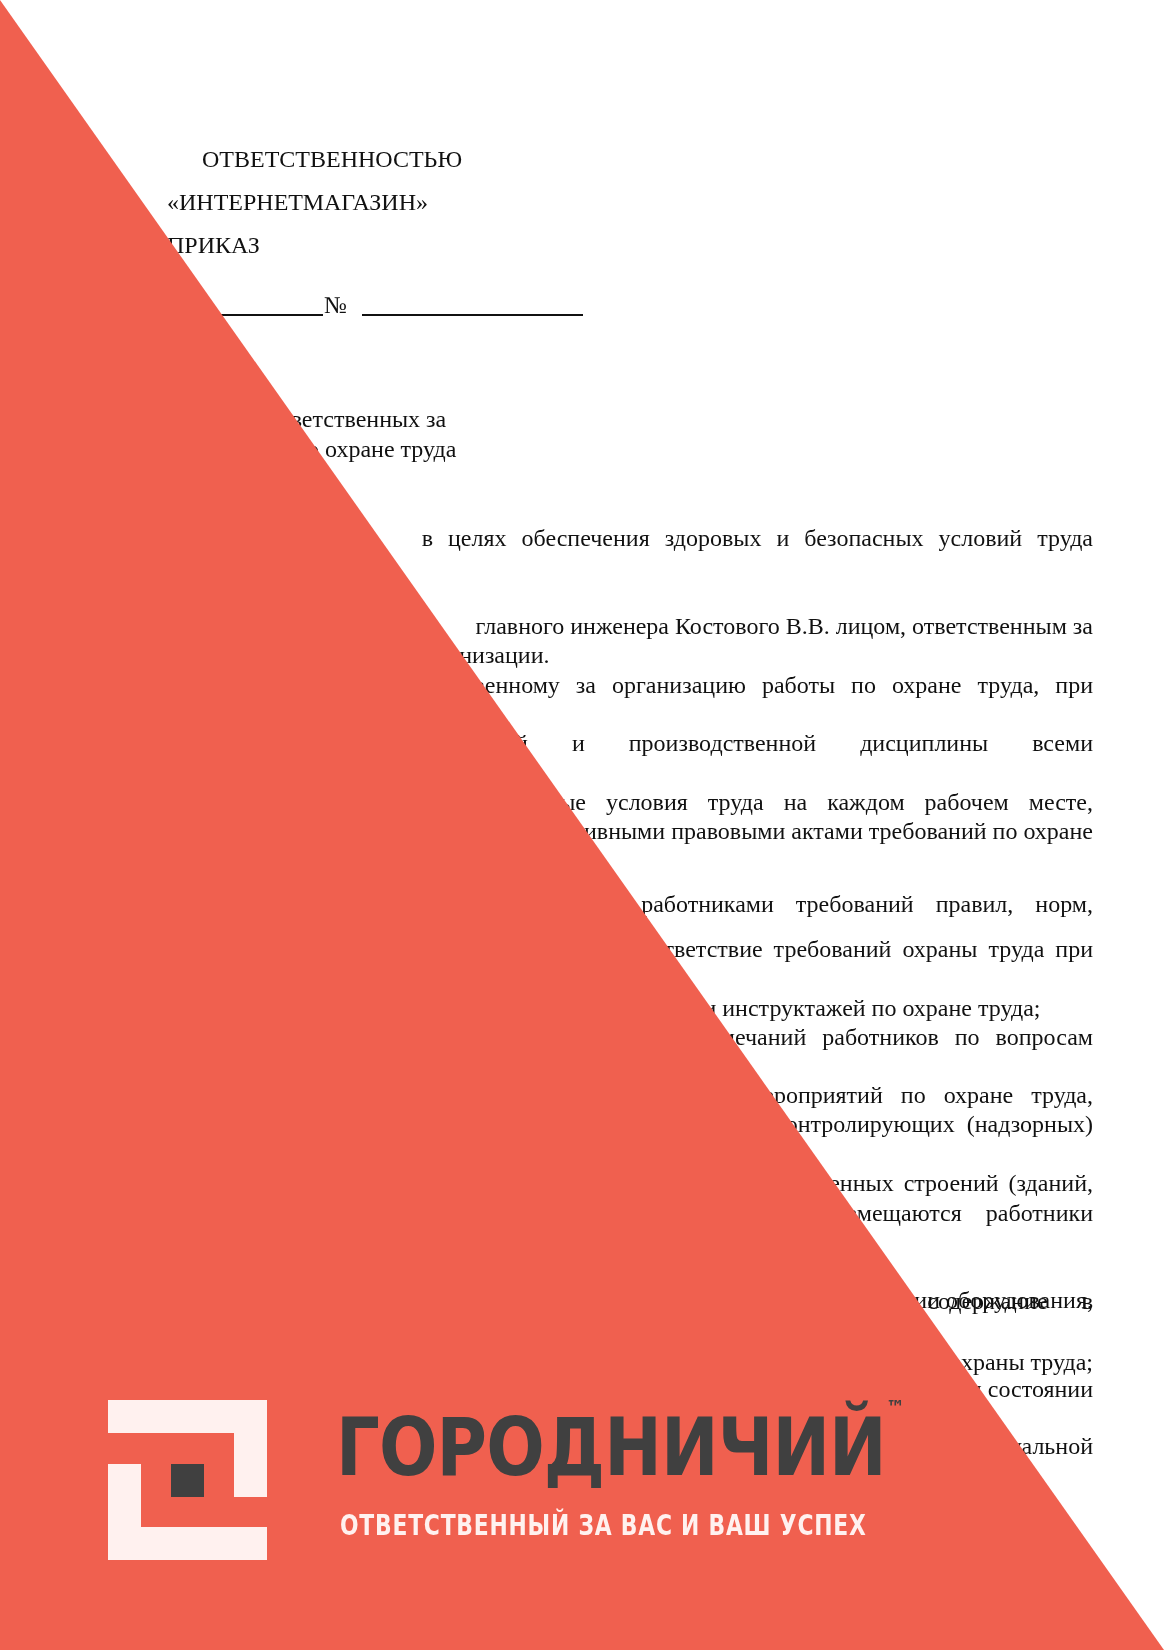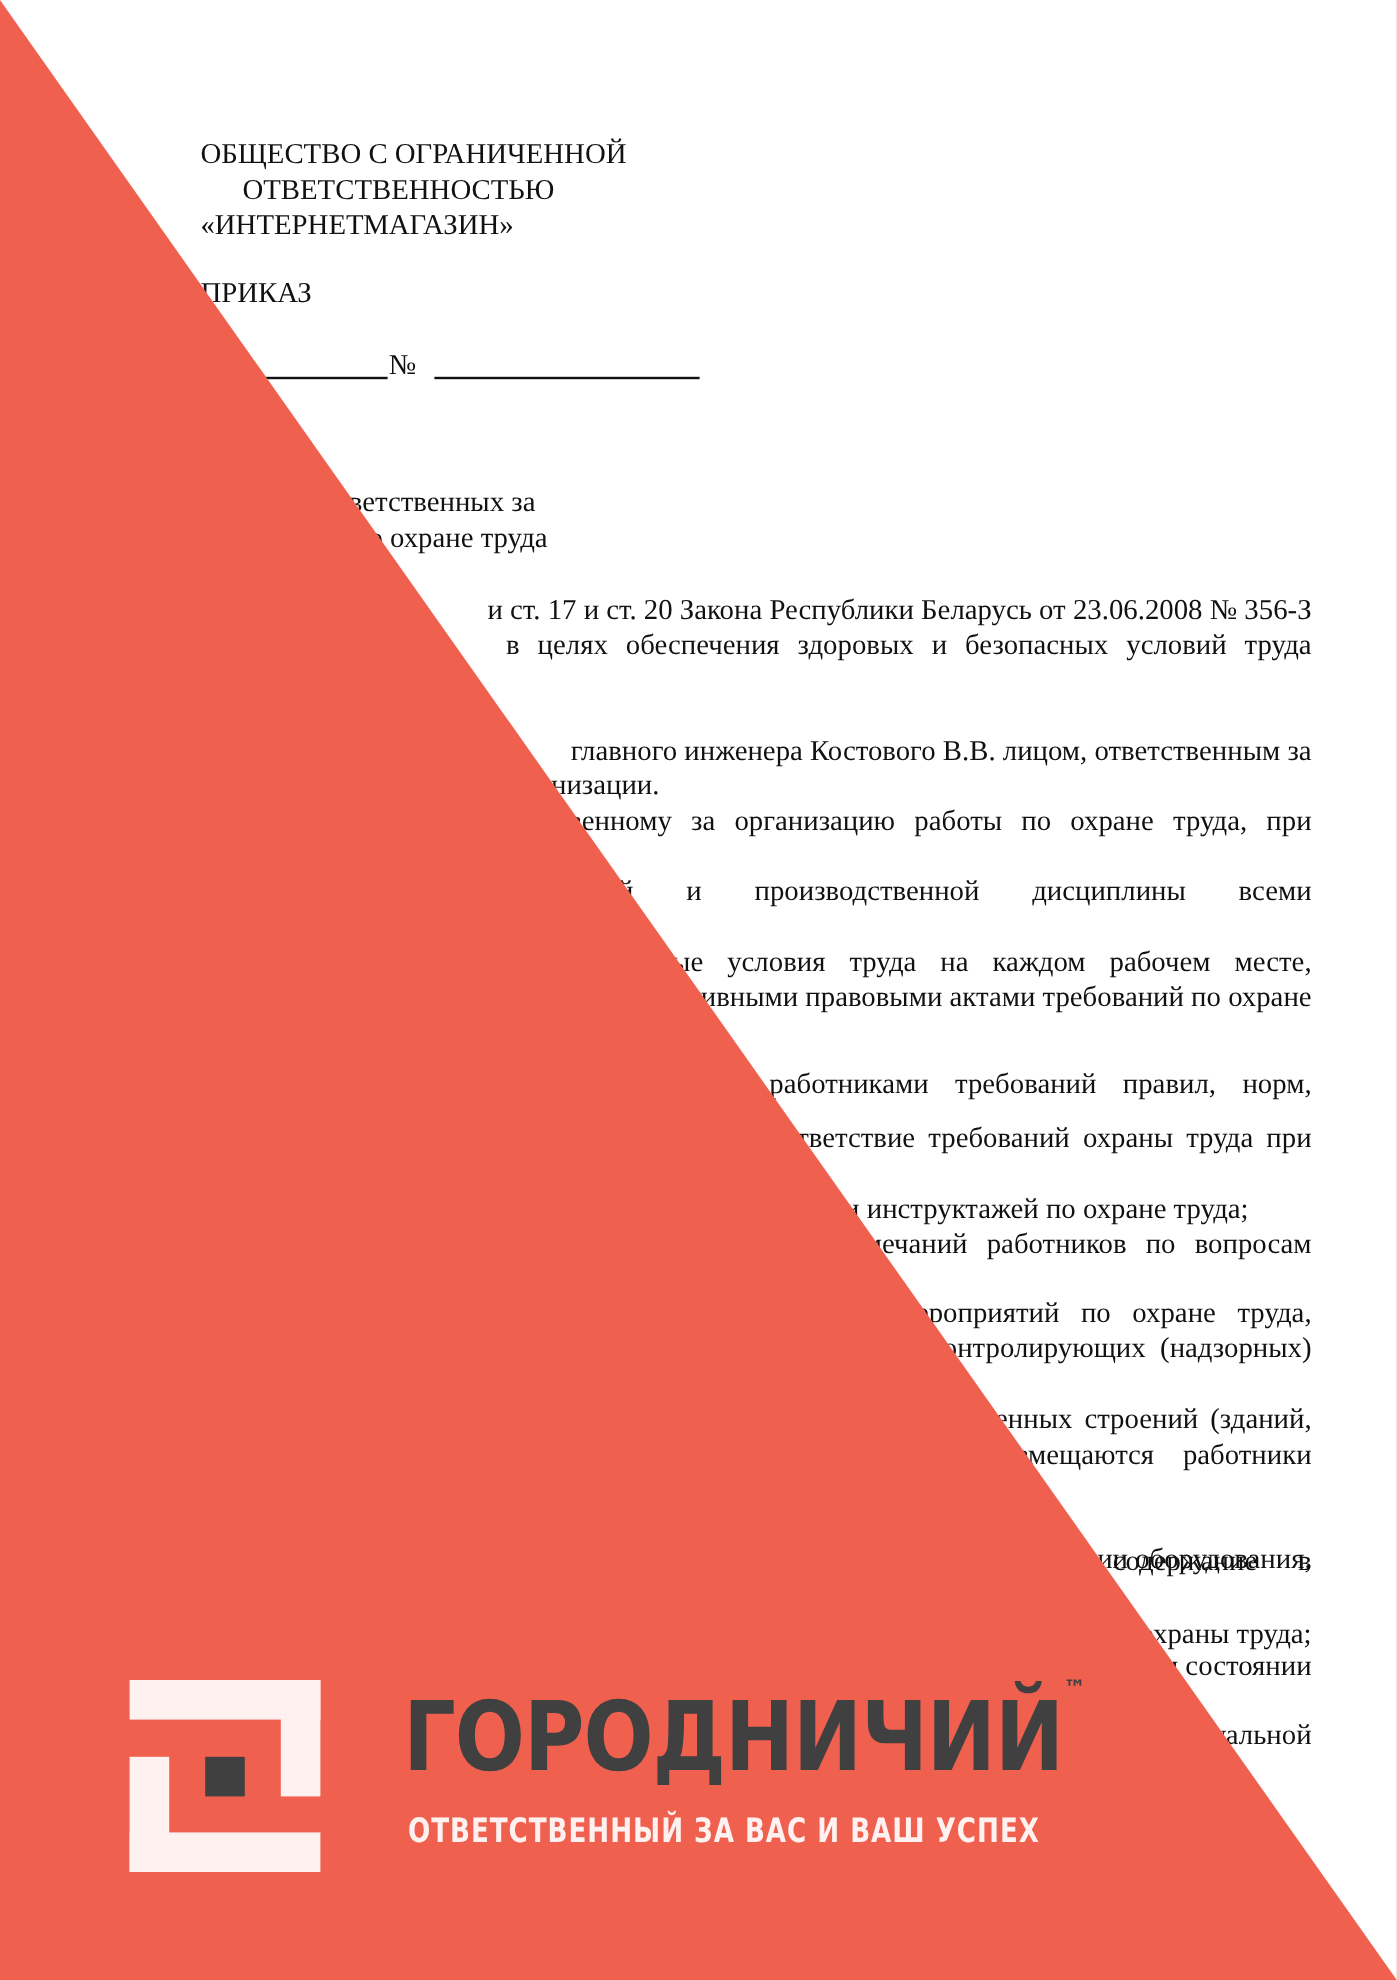--- a/index.html
+++ b/index.html
@@ -18,34 +18,32 @@
            font-size:80px; color:#404040; letter-spacing:-1px; line-height:1; transform:scaleX(0.86); transform-origin:left top; }
   .tm { position:absolute; left:886px; top:1398px; font-family:"DejaVu Sans", sans-serif; font-weight:bold; font-size:19px; color:#404040; line-height:1; }
   .tagline { position:absolute; left:340px; top:1512px; font-family:"DejaVu Sans", sans-serif; font-weight:bold;
              font-size:28px; color:#FFF1EF; letter-spacing:1px; line-height:1; transform:scaleX(0.78); transform-origin:left top; white-space:nowrap; }
 </style>
 </head>
 <body>
 
 <div class="doc">
 
-  <div class="ln" style="left:167px; top:117px;">ОБЩЕСТВО С ОГРАНИЧЕННОЙ</div>
   <div class="ln" style="left:167px; top:147px;margin-left:35px;">ОТВЕТСТВЕННОСТЬЮ</div>
-  <div class="ln" style="left:167px; top:176px;font-family:Liberation Serif, serif;">«ИНТЕРНЕТМАГАЗИН»</div>
+  <div class="ln" style="left:167px; top:190px;font-family:Liberation Serif, serif;">«ИНТЕРНЕТМАГАЗИН»</div>
 
   <div class="ln" style="left:167px; top:233px;">ПРИКАЗ</div>
 
   <div class="uline" style="left:150px; width:173px; top:314px;"></div>
   <div class="ln" style="left:324px; top:293px;">№</div>
   <div class="uline" style="left:362px; width:221px; top:314px;"></div>
 
   <div class="ln" style="left:200px; top:407px;">и лиц, ответственных за</div>
   <div class="ln" style="left:215px; top:437px;">работы по охране труда</div>
 
-  <div class="ln r" style="top:497px;">и ст. 17 и ст. 20 Закона Республики Беларусь от 23.06.2008 № 356-З</div>
   <div class="ln r" style="top:526px; word-spacing:9px;">в целях обеспечения здоровых и безопасных условий труда</div>
 
   <div class="ln r" style="top:614px;">главного инженера Костового В.В. лицом, ответственным за</div>
   <div class="ln" style="left:260px; top:643px;">охране труда в организации.</div>
   <div class="ln r" style="top:673px; word-spacing:10px;">ответственному за организацию работы по охране труда, при</div>
   <div class="ln r" style="top:731px; word-spacing:38px;">трудовой и производственной дисциплины всеми</div>
   <div class="ln r" style="top:790px; word-spacing:14px;">безопасные условия труда на каждом рабочем месте,</div>
   <div class="ln r" style="top:819px;">нормативными правовыми актами требований по охране</div>
   <div class="ln r" style="top:879px; word-spacing:16px;margin-top:13px;">работниками требований правил, норм,</div>
   <div class="ln r" style="top:937px; word-spacing:5px;">соответствие требований охраны труда при</div>

